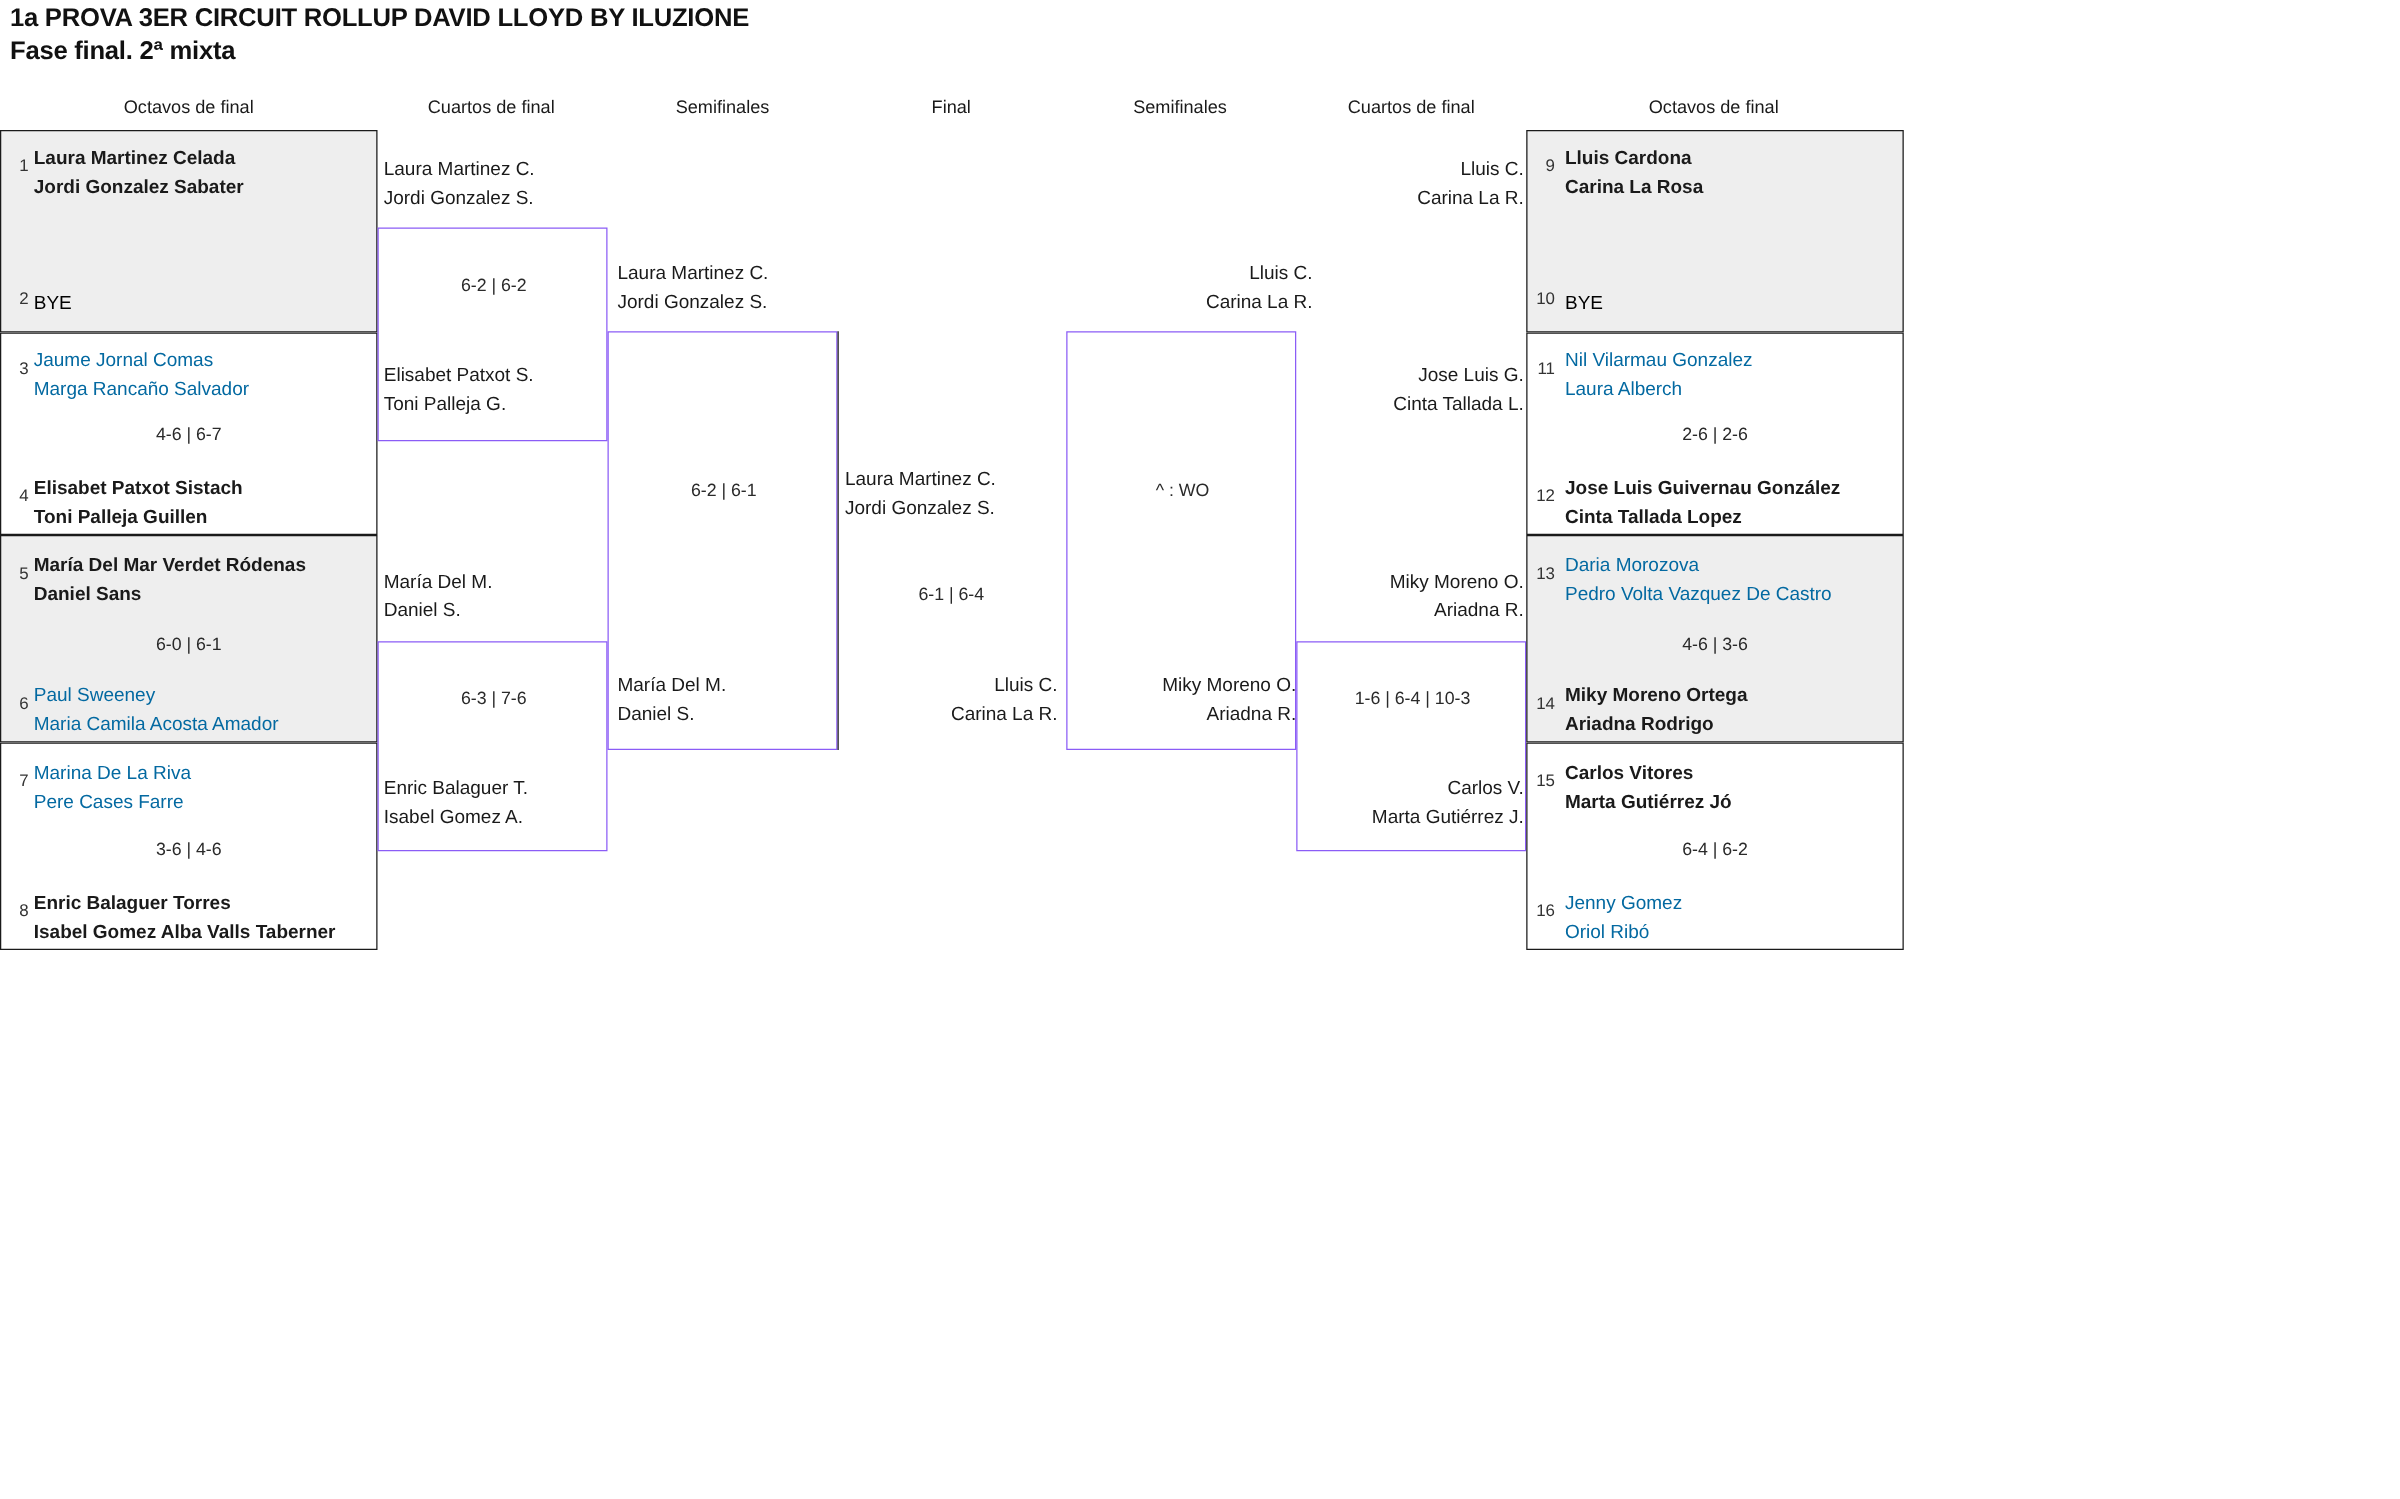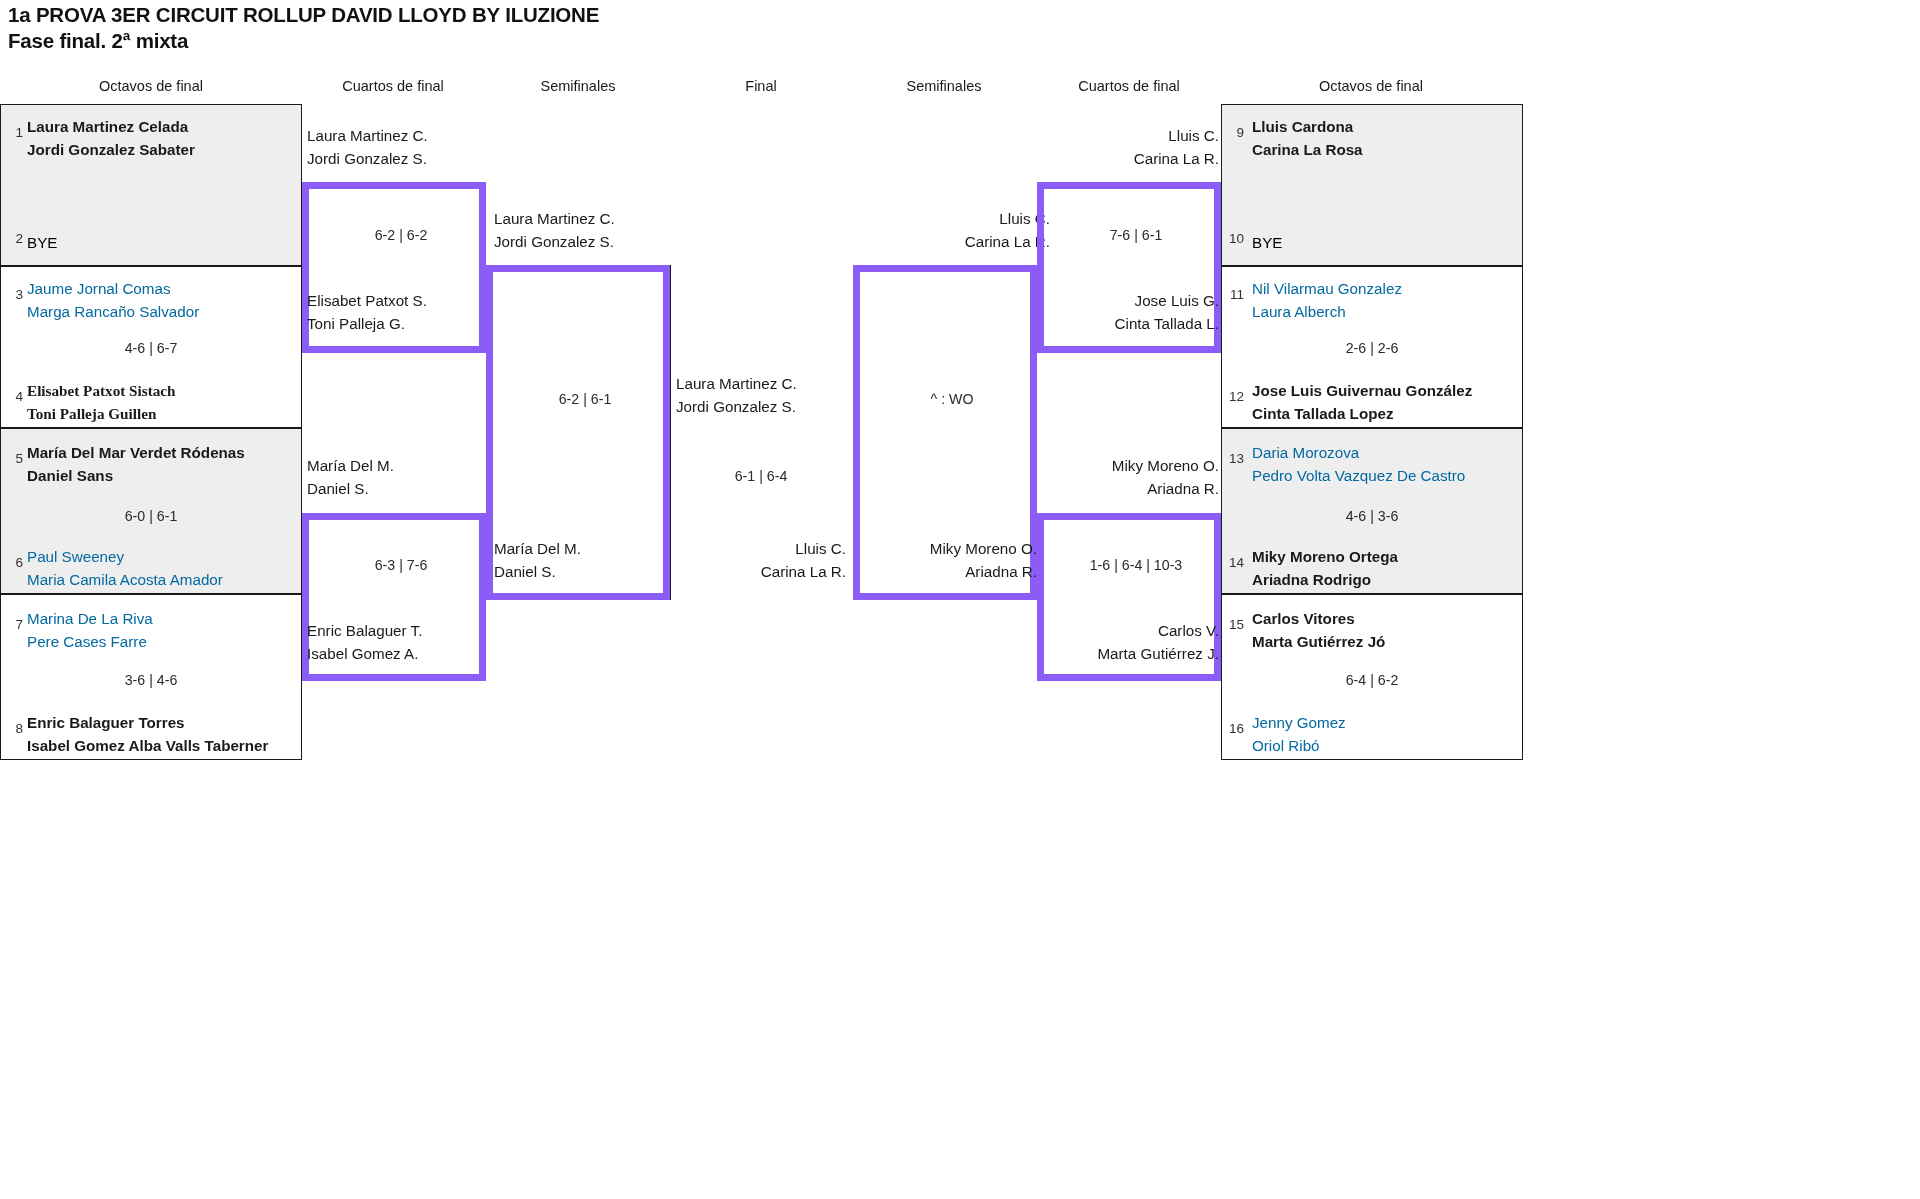--- a/index.html
+++ b/index.html
@@ -55,21 +55,21 @@
 
   .bye-label { position:absolute; font-size:15.2px; line-height:23px; color:#000000; }
 
   
   .score {
     position:absolute; font-size:14.2px; color:#2a2a2a;
     white-space:nowrap; text-align:center;
   }
 
   
-  .matchbox { position:absolute; border:7px solid #8b5cf6; background:transparent; }
+  .matchbox { position:absolute; border:1px solid #8b5cf6; background:transparent; }
 
   
   .teamlabel {
     position:absolute; font-size:15.2px; line-height:23px;
     white-space:nowrap; color:#1a1a1a;
   }
   .teamlabel.win { font-weight:normal; }
   .teamlabel.right { text-align:right; }
   .vline { position:absolute; background:#1a1a1a; width:1px; }
 </style>
@@ -106,21 +106,21 @@
   </div>
 
   <div class="seedbox" style="left:0px; top:266px; width:302px; height:162px;">
     <div class="seed-num" style="left:0px; top:20px;">3</div>
     <div class="player-names lose" style="left:26px; top:10px;">
       <div>Jaume Jornal Comas</div>
       <div>Marga Rancaño Salvador</div>
     </div>
     <div class="score" style="left:60px; top:73px; width:180px;">4-6 | 6-7</div>
     <div class="seed-num" style="left:0px; top:122px;">4</div>
-    <div class="player-names win" style="left:26px; top:112px;font-family:Liberation Serif, serif;">
+    <div class="player-names win" style="left:26px; top:112px;">
       <div>Elisabet Patxot Sistach</div>
       <div>Toni Palleja Guillen</div>
     </div>
   </div>
 
   <div class="seedbox shaded" style="left:0px; top:428px; width:302px; height:166px;">
     <div class="seed-num" style="left:0px; top:22px;">5</div>
     <div class="player-names win" style="left:26px; top:12px;">
       <div>María Del Mar Verdet Ródenas</div>
       <div>Daniel Sans</div>
@@ -203,23 +203,20 @@
   </div>
   <div class="teamlabel right" style="left:870px; top:537px; width:167px;">
     <div>Miky Moreno O.</div>
     <div>Ariadna R.</div>
   </div>
 
   <div class="teamlabel win right" style="left:1037px; top:124px; width:182px;">
     <div>Lluis C.</div>
     <div>Carina La R.</div>
   </div>
-  <div class="matchbox" style="left:1037px; top:182px; width:184px; height:171px;">
-    <div class="score" style="left:0px; top:38px; width:184px;">7-6 | 6-1</div>
-  </div>
   <div class="teamlabel right" style="left:1037px; top:289px; width:182px;">
     <div>Jose Luis G.</div>
     <div>Cinta Tallada L.</div>
   </div>
 
   <div class="teamlabel win right" style="left:1037px; top:454px; width:182px;">
     <div>Miky Moreno O.</div>
     <div>Ariadna R.</div>
   </div>
   <div class="matchbox" style="left:1037px; top:513px; width:184px; height:168px;">

